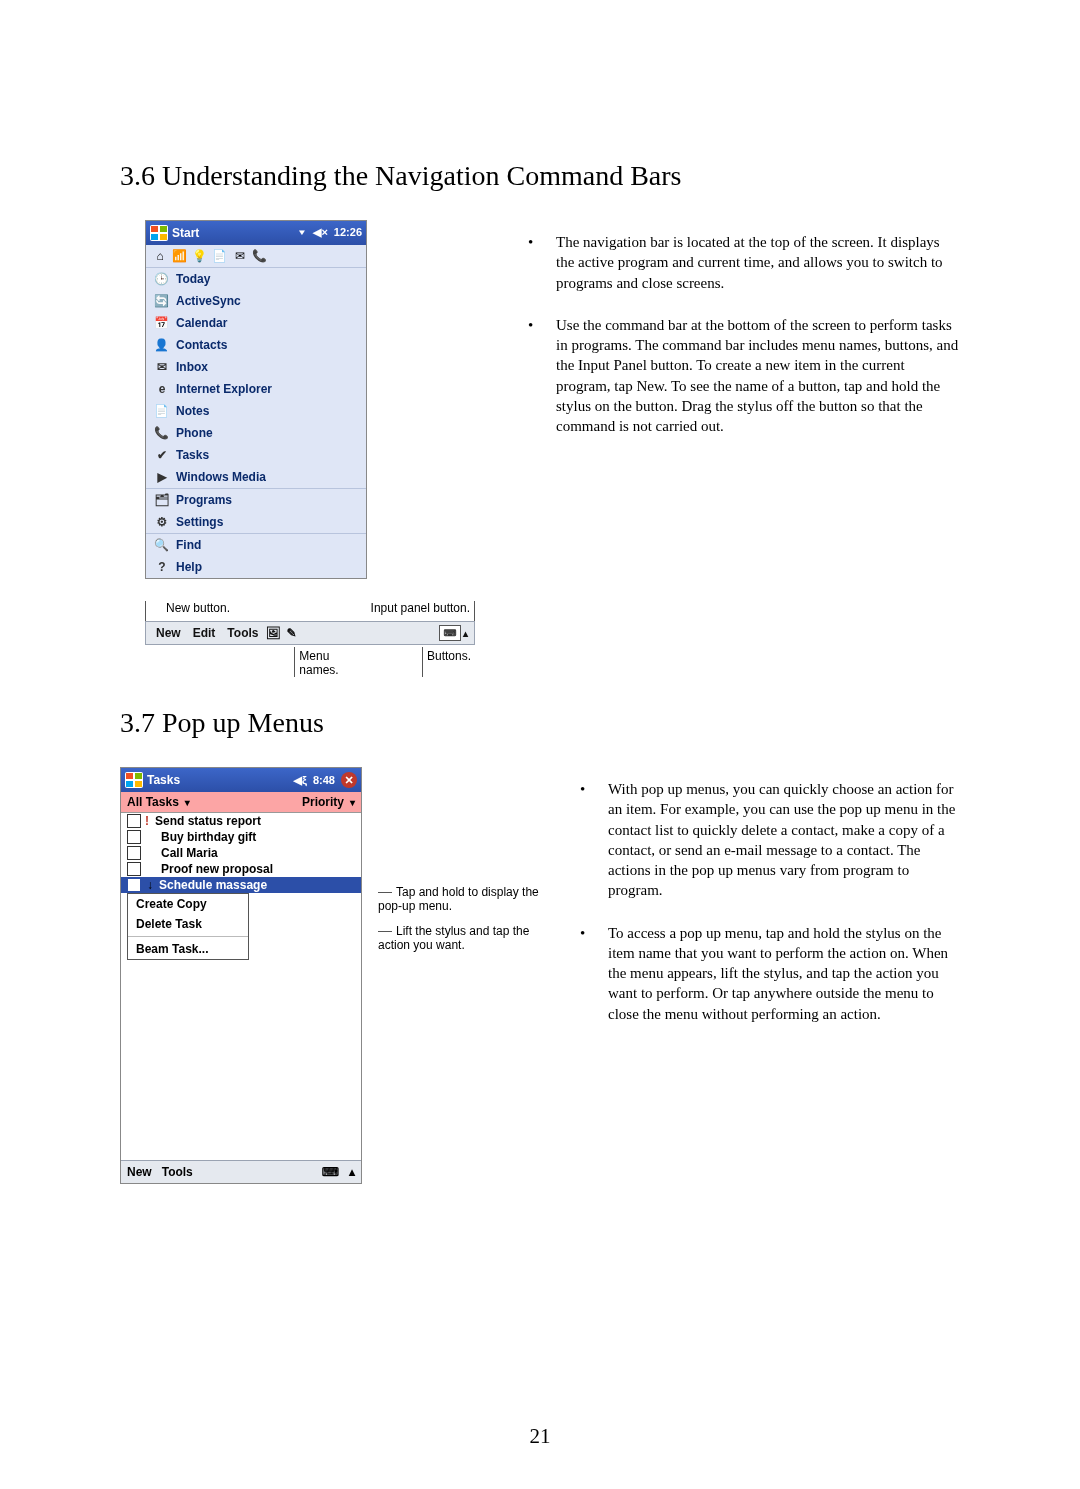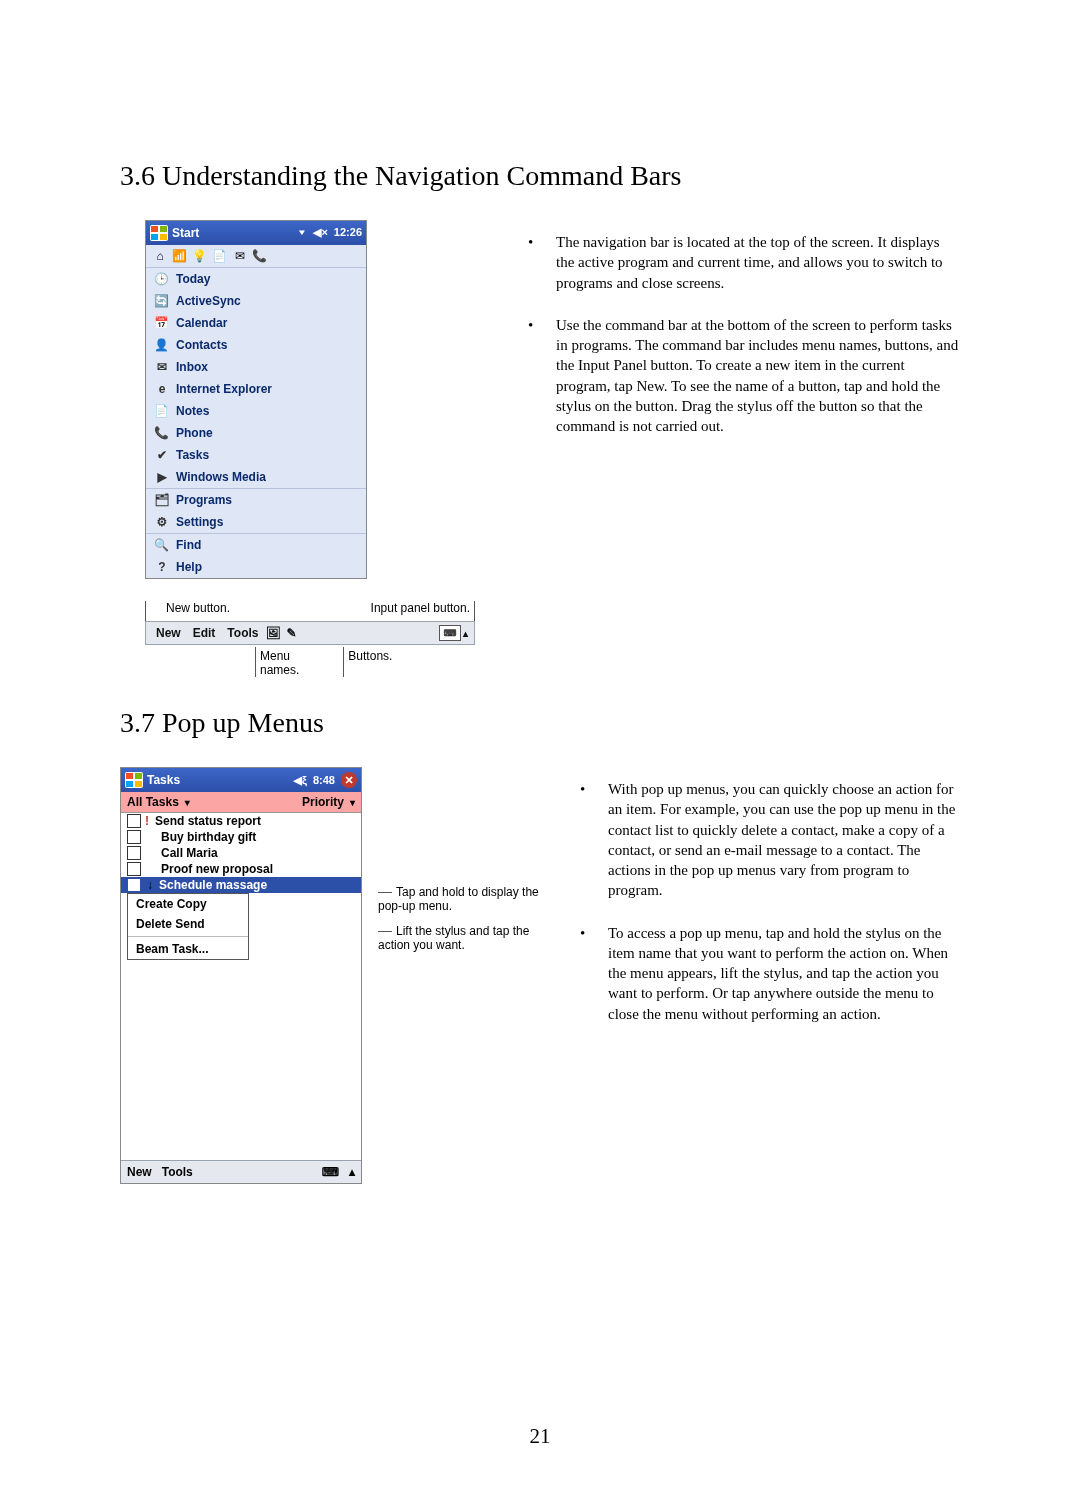--- a/index.html
+++ b/index.html
@@ -163,21 +163,21 @@
   .cmdbar .cb-item { padding:0 6px; }
   .cmdbar .cb-icon { width:18px; text-align:center; }
   .cmdbar .cb-spacer { flex:1 1 auto; }
   .cmdbar .kbd {
     width:20px; height:14px; border:1px solid #555; background:#fff;
     display:inline-flex; align-items:center; justify-content:center;
     font-size:9px; color:#333;
   }
   .cmdbar .up-caret { font-size:10px; padding:0 2px; }
   .cmd-callouts-bot {
-    display:flex; gap:40px; margin-top:2px;
+    display:flex; gap:40px; margin-top:2px;justify-content:space-between;
   }
   .cmd-callouts-bot .callout-box { border-left:1px solid #555; padding:2px 4px 0 4px; }
 
   
   .tasks-device {
     width: 240px;
     border:1px solid #888;
     background:#fff;
     font-family: Tahoma, Verdana, Arial, sans-serif;
     font-size:12px;
@@ -434,21 +434,21 @@
               <span>Proof new proposal</span>
             </div>
             <div class="task-row selected">
               <span class="chk"></span>
               <span class="pri-low">↓</span>
               <span>Schedule massage</span>
             </div>
 
             <div class="popup">
               <div class="pitem">Create Copy</div>
-              <div class="pitem">Delete Send</div>
+              <div class="pitem">Delete Task</div>
               <div class="sep"></div>
               <div class="pitem">Beam Task...</div>
             </div>
             <div class="tasks-body-area"></div>
           </div>
           <div class="tasks-cmdbar">
             <span>New</span>
             <span>Tools</span>
             <span class="cb-spacer"></span>
             <span class="kbd">⌨</span>

